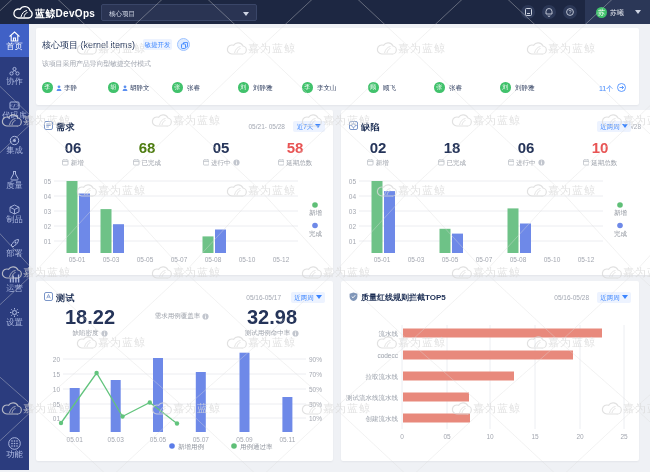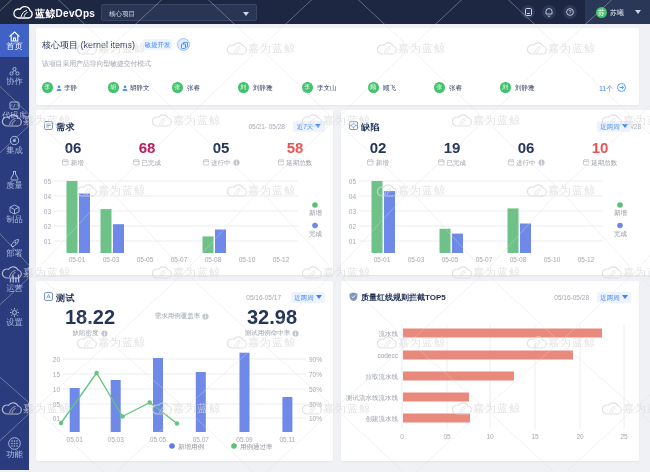--- a/index.html
+++ b/index.html
@@ -213,21 +213,21 @@
         <path d="M0,0 L6,0 L3,4 z" fill="#3a84ff"></path>
       </svg></div>
 <div class="stat" style="left:0px;top:31px;width:74px">
       <div class="num" style="color:#253459">06</div>
       <div class="slab" style="margin-top:4px"><svg style="display:inline-block;vertical-align:-1px;margin-right:2px" width="6.5" height="6.5" viewBox="0 0 7 7">
           <rect x="0.5" y="1" width="6" height="5.5" rx="0.8" fill="none" stroke="#b8bcc4" stroke-width="0.8"></rect>
           <path d="M0.5,2.6 h6 M2,1 V0.2 M5,1 V0.2" stroke="#b8bcc4" stroke-width="0.8"></path>
         </svg>新增</div>
     </div>
 <div class="stat" style="left:74px;top:31px;width:74px">
-      <div class="num" style="color:#be185d">68</div>
+      <div class="num" style="color:#4d7c0f">68</div>
       <div class="slab" style="margin-top:4px"><svg style="display:inline-block;vertical-align:-1px;margin-right:2px" width="6.5" height="6.5" viewBox="0 0 7 7">
           <rect x="0.5" y="1" width="6" height="5.5" rx="0.8" fill="none" stroke="#b8bcc4" stroke-width="0.8"></rect>
           <path d="M0.5,2.6 h6 M2,1 V0.2 M5,1 V0.2" stroke="#b8bcc4" stroke-width="0.8"></path>
         </svg>已完成</div>
     </div>
 <div class="stat" style="left:148px;top:31px;width:74px">
       <div class="num" style="color:#253459">05</div>
       <div class="slab" style="margin-top:4px"><svg style="display:inline-block;vertical-align:-1px;margin-right:2px" width="6.5" height="6.5" viewBox="0 0 7 7">
           <rect x="0.5" y="1" width="6" height="5.5" rx="0.8" fill="none" stroke="#b8bcc4" stroke-width="0.8"></rect>
           <path d="M0.5,2.6 h6 M2,1 V0.2 M5,1 V0.2" stroke="#b8bcc4" stroke-width="0.8"></path>
@@ -285,21 +285,21 @@
         <path d="M0,0 L6,0 L3,4 z" fill="#3a84ff"></path>
       </svg></div>
 <div class="stat" style="left:0px;top:31px;width:74px">
       <div class="num" style="color:#253459">02</div>
       <div class="slab" style="margin-top:4px"><svg style="display:inline-block;vertical-align:-1px;margin-right:2px" width="6.5" height="6.5" viewBox="0 0 7 7">
           <rect x="0.5" y="1" width="6" height="5.5" rx="0.8" fill="none" stroke="#b8bcc4" stroke-width="0.8"></rect>
           <path d="M0.5,2.6 h6 M2,1 V0.2 M5,1 V0.2" stroke="#b8bcc4" stroke-width="0.8"></path>
         </svg>新增</div>
     </div>
 <div class="stat" style="left:74px;top:31px;width:74px">
-      <div class="num" style="color:#253459">19</div>
+      <div class="num" style="color:#253459">18</div>
       <div class="slab" style="margin-top:4px"><svg style="display:inline-block;vertical-align:-1px;margin-right:2px" width="6.5" height="6.5" viewBox="0 0 7 7">
           <rect x="0.5" y="1" width="6" height="5.5" rx="0.8" fill="none" stroke="#b8bcc4" stroke-width="0.8"></rect>
           <path d="M0.5,2.6 h6 M2,1 V0.2 M5,1 V0.2" stroke="#b8bcc4" stroke-width="0.8"></path>
         </svg>已完成</div>
     </div>
 <div class="stat" style="left:148px;top:31px;width:74px">
       <div class="num" style="color:#253459">06</div>
       <div class="slab" style="margin-top:4px"><svg style="display:inline-block;vertical-align:-1px;margin-right:2px" width="6.5" height="6.5" viewBox="0 0 7 7">
           <rect x="0.5" y="1" width="6" height="5.5" rx="0.8" fill="none" stroke="#b8bcc4" stroke-width="0.8"></rect>
           <path d="M0.5,2.6 h6 M2,1 V0.2 M5,1 V0.2" stroke="#b8bcc4" stroke-width="0.8"></path>

